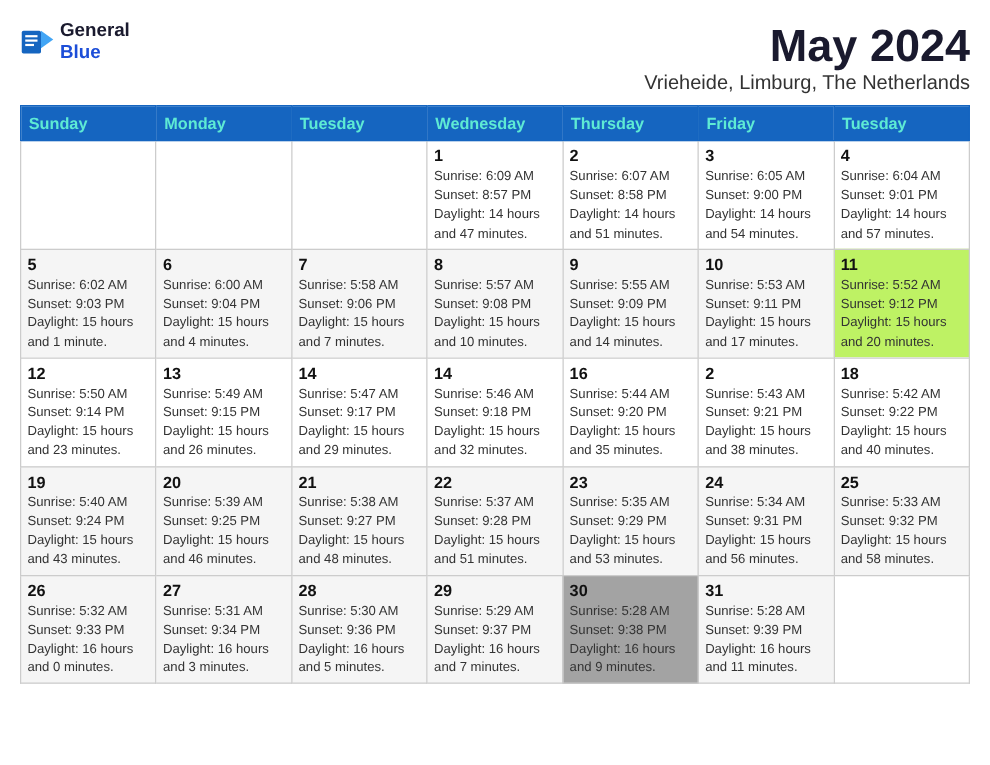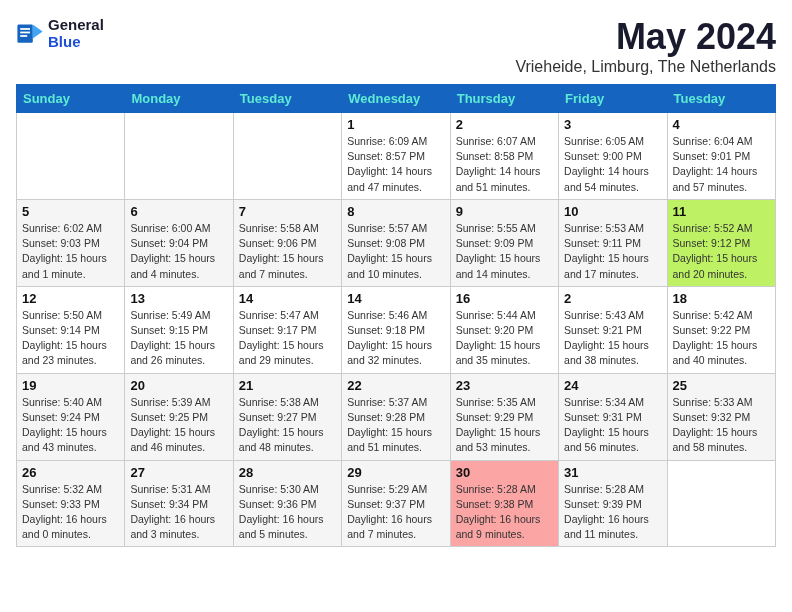--- a/index.html
+++ b/index.html
@@ -236,21 +236,21 @@
           <div class="day-info">Sunrise: 5:31 AM<br>Sunset: 9:34 PM<br>Daylight: 16 hours and 3 minutes.</div>
         </td>
         <td style="background: rgb(245, 245, 245);">
           <span class="day-number">28</span>
           <div class="day-info">Sunrise: 5:30 AM<br>Sunset: 9:36 PM<br>Daylight: 16 hours and 5 minutes.</div>
         </td>
         <td style="background: rgb(245, 245, 245);">
           <span class="day-number">29</span>
           <div class="day-info">Sunrise: 5:29 AM<br>Sunset: 9:37 PM<br>Daylight: 16 hours and 7 minutes.</div>
         </td>
-        <td style="background: #fca5a5;">
+        <td style="background: #a3a3a3;">
           <span class="day-number">30</span>
           <div class="day-info">Sunrise: 5:28 AM<br>Sunset: 9:38 PM<br>Daylight: 16 hours and 9 minutes.</div>
         </td>
         <td style="background: rgb(245, 245, 245);">
           <span class="day-number">31</span>
           <div class="day-info">Sunrise: 5:28 AM<br>Sunset: 9:39 PM<br>Daylight: 16 hours and 11 minutes.</div>
         </td>
         <td class="empty-cell" style="background: rgb(255, 255, 255);"></td>
       </tr>
     </tbody>

